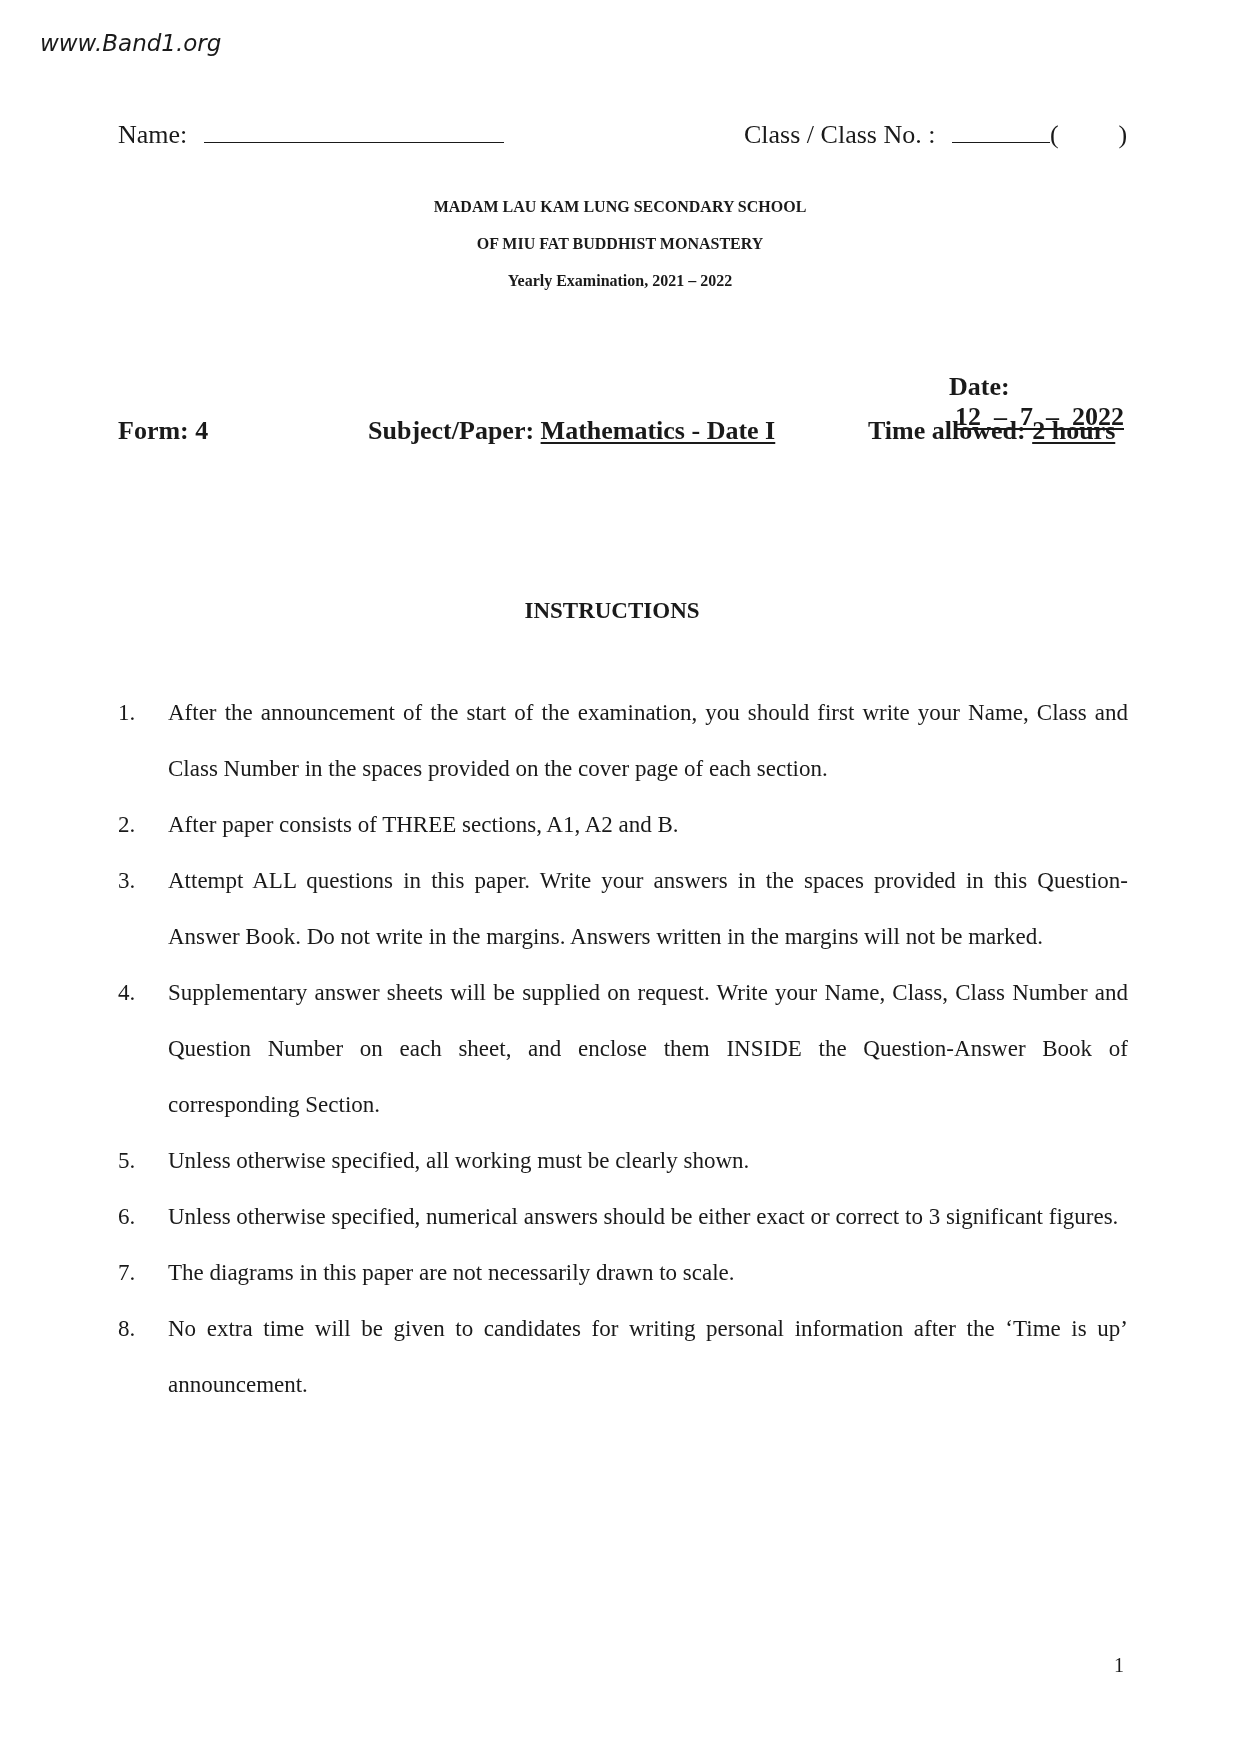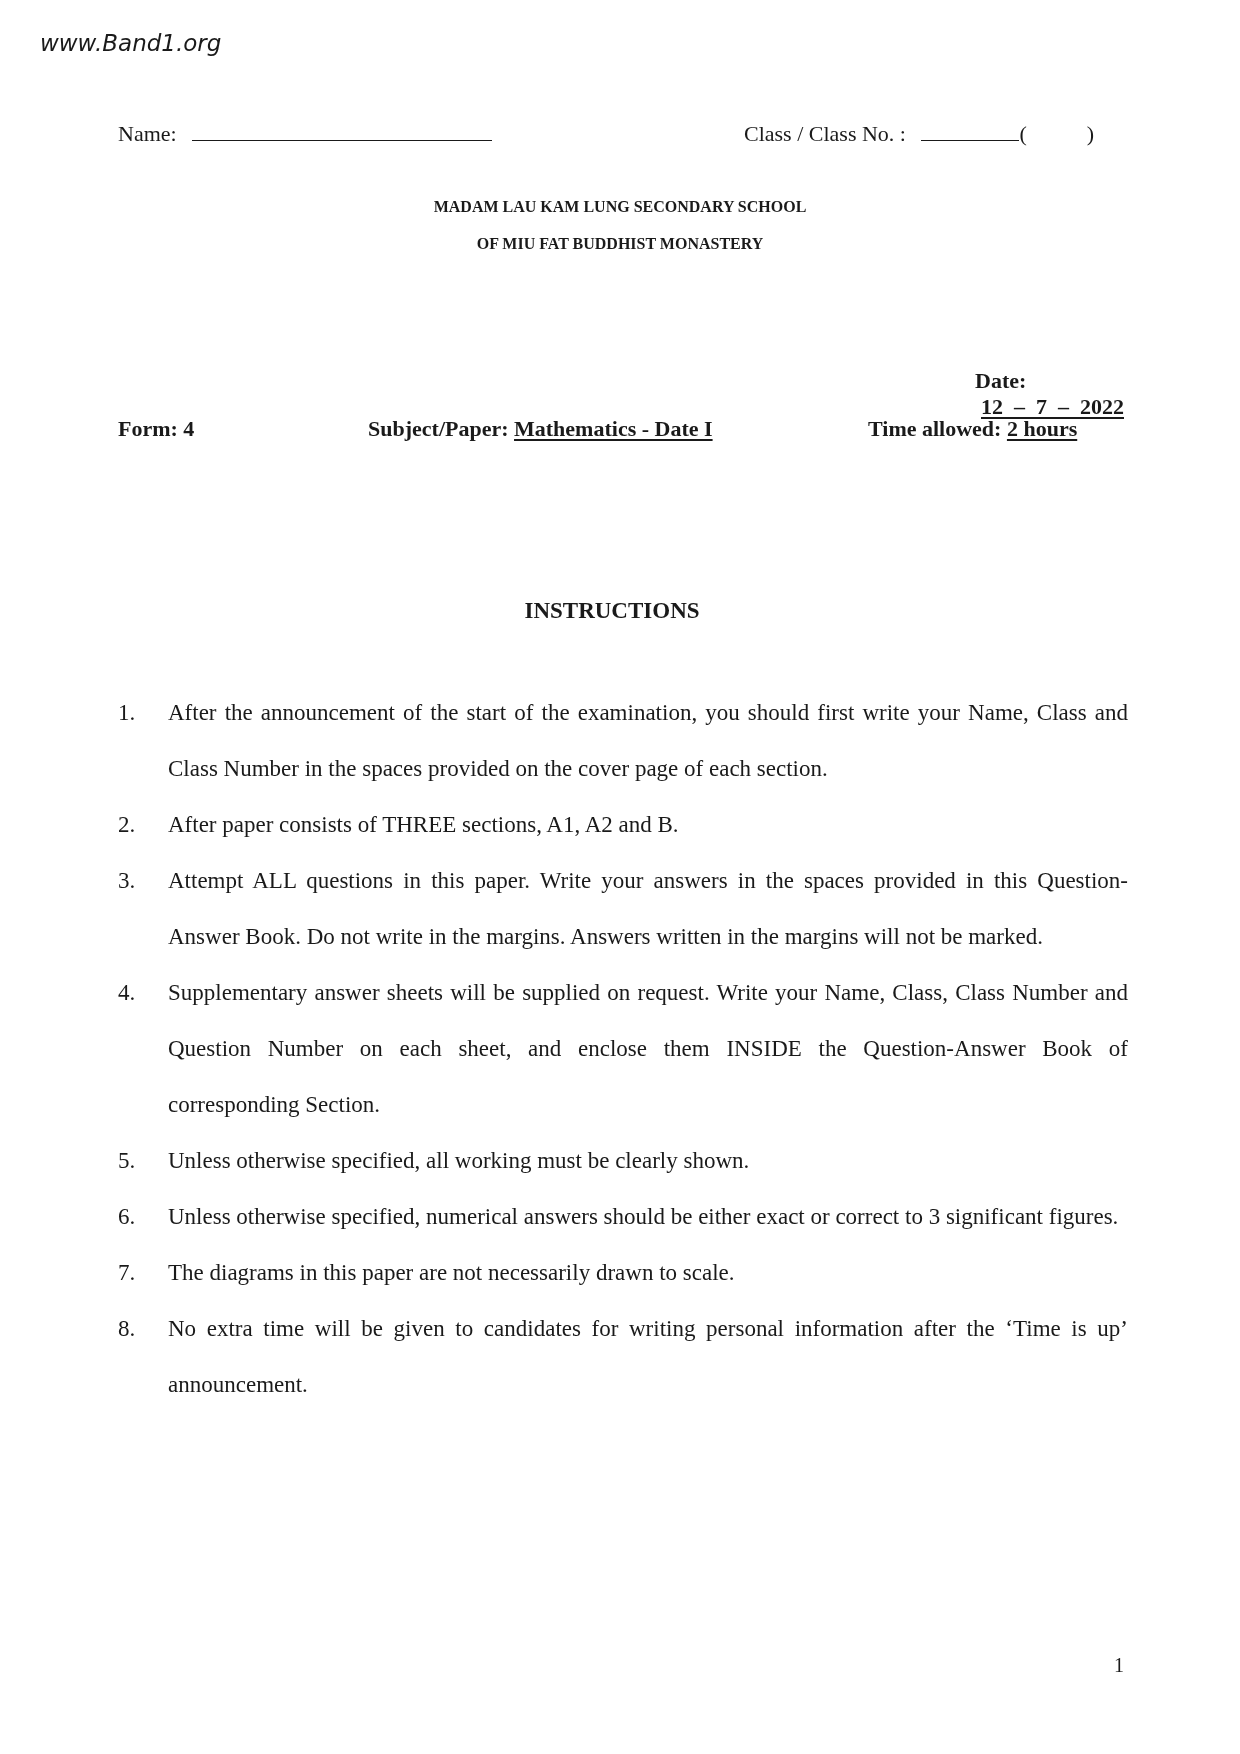--- a/index.html
+++ b/index.html
@@ -1,18 +1,18 @@
 <!DOCTYPE html>
 <html><head>
 <meta charset="utf-8">
 <style>
   html, body { margin: 0; padding: 0; background: #ffffff; }
   body { width: 1240px; height: 1754px; position: relative; overflow: hidden; color: #1a1a1a; font-family: "Liberation Serif", serif; }
   .watermark { position: absolute; left: 40px; top: 30px; font-family: "DejaVu Sans", sans-serif; font-size: 23px; color: #1a1a1a; font-style: italic; }
-  .row-abs { position: absolute; font-size: 22px; }
+  .row-abs { position: absolute; font-size: 26px; }
   .blank { display: inline-block; border-bottom: 1.5px solid #1a1a1a; height: 20px; vertical-align: baseline; }
   .header-block { position: absolute; left: 0; width: 1240px; top: 188px; text-align: center; font-weight: bold; font-size: 16px; line-height: 37px; }
   .header-block div { margin-left: 0; }
   .bold { font-weight: bold; }
   .u { text-decoration: underline; text-underline-offset: 3px; }
   .title { position: absolute; left: 0; width: 1224px; top: 598px; text-align: center; font-weight: bold; font-size: 23px; }
   .list { position: absolute; left: 118px; top: 685px; width: 1010px; font-size: 23px; line-height: 56px; margin: 0; padding: 0; list-style: none; }
   .list li { display: flex; }
   .list .num { width: 50px; flex: 0 0 50px; }
   .list .txt { flex: 1; text-align: justify; text-align-last: left; }
@@ -29,20 +29,21 @@
 </div>
 
 <div class="row-abs" style="left:736px; top:120px;margin-left:8px;">
   <span>Class / Class No. :</span>
   <span class="blank" style="width:98px; margin-left:10px;"></span><span>(</span><span style="display:inline-block; width:60px;"></span><span>)</span>
 </div>
 
 <div class="header-block">
   <div>MADAM LAU KAM LUNG SECONDARY SCHOOL</div>
   <div>OF MIU FAT BUDDHIST MONASTERY</div>
+  <div>Yearly Examination, 2021 – 2022</div>
 </div>
 
 <div class="row-abs bold" style="right:116px; top:342px; white-space:pre;">
   <span>Date:</span>
   <span class="u" style="margin-left:6px; white-space:pre;">12  –  7  –  2022</span>
 </div>
 
 <div class="row-abs bold" style="left:118px; top:416px;">
   <span>Form:</span>
   <span>4</span>

